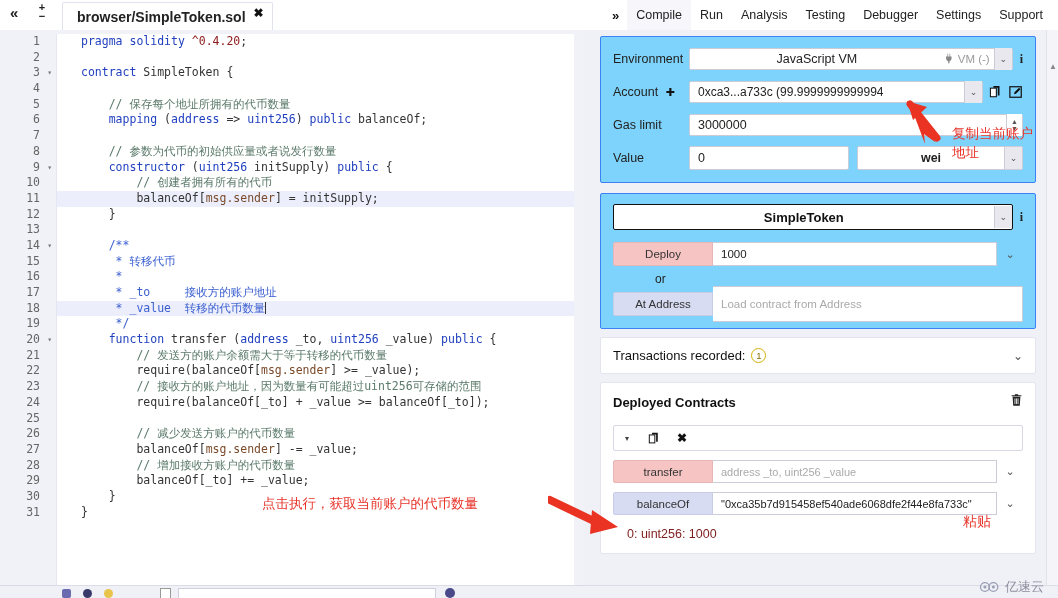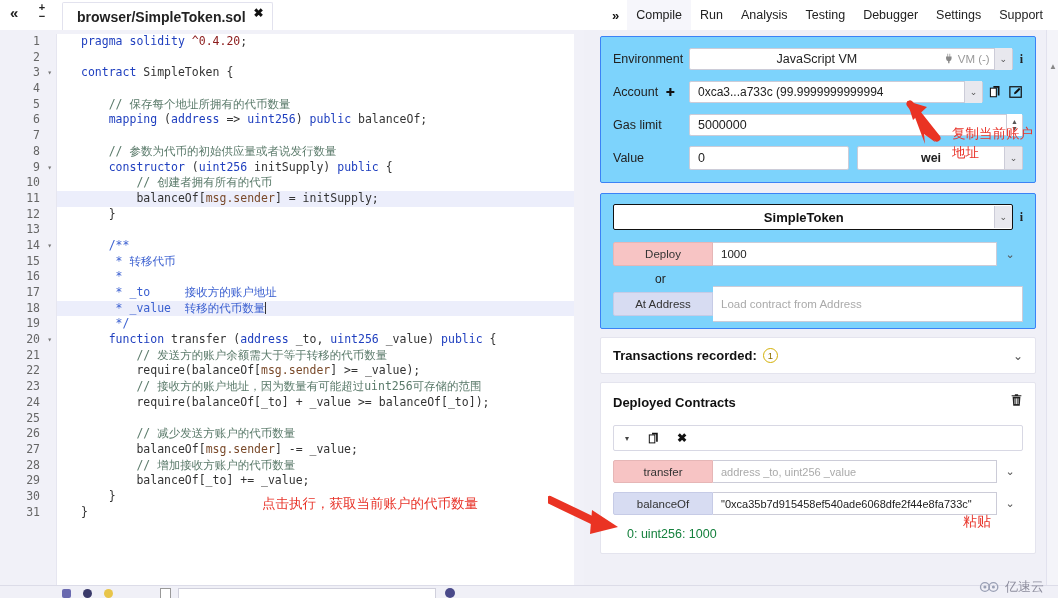--- a/index.html
+++ b/index.html
@@ -220,21 +220,21 @@
   .at-input {
     flex: 1; height: 36px; border: 1px solid #ccccd8; border-left: none; background: #fff;
     display: flex; align-items: center; padding-left: 8px; font-size: 11.5px; color: #aaa;
   }
 
   
   .tx-card {
     background:#fff; border:1px solid #e4e4ee; margin: 8px 8px 0 6px;
     padding: 10px 12px; display:flex; align-items:center; border-radius:2px;
   }
-  .tx-title { font-size: 13px; font-weight: bold; color:#111; }
+  .tx-title { font-size: 13px; font-weight: normal; color:#111; }
   .tx-badge {
     display:inline-flex; align-items:center; justify-content:center;
     width:15px; height:15px; border-radius:50%;
     border:1px solid #d4b106; color:#8a6d00; font-size:9.5px;
     margin-left:6px; background:#fff;
   }
   .tx-chev { margin-left:auto; color:#555; font-size:12px; cursor:pointer; }
 
   
   .dep-card {
@@ -257,21 +257,21 @@
     font-size: 11.5px; color:#333; cursor:pointer; flex:none; border-radius:2px 0 0 2px;
   }
   .btn-fn.red { background:#f7c4c4; border:1px solid #e6b6b6; }
   .btn-fn.blue { background:#d7dcf2; border:1px solid #c6cbe6; }
   .fn-input {
     flex:1; height:23px; border:1px solid #ccccd8; border-left:none; background:#fff;
     display:flex; align-items:center; padding-left:8px; font-size:11px; color:#222;
     white-space:nowrap; overflow:hidden;
   }
   .fn-input.ph { color:#aaa; }
-  .fn-result { margin-top: 12px; margin-left: 14px; font-size: 12.5px; color:#15803d; }
+  .fn-result { margin-top: 12px; margin-left: 14px; font-size: 12.5px; color:#7f1d1d; }
 
   
   .anno {
     position: absolute;
     color: #e8342a;
     font-size: 13.5px;
     line-height: 19px;
     white-space: pre;
     pointer-events: none;
   }
@@ -461,21 +461,21 @@
           <svg width="14" height="14" viewBox="0 0 16 16">
               <rect x="1" y="2" width="13" height="12" fill="none" stroke="#111" stroke-width="1.4"></rect>
               <path d="M11.5 3.2l1.6 1.6-5.2 5.2-2.1.5.5-2.1z" fill="#111"></path>
             </svg>
         </span>
       </div>
 
       <div class="row">
         <div class="rlabel">Gas limit</div>
         <div class="ctl">
-          <span class="gas-input">5000000</span>
+          <span class="gas-input">3000000</span>
           <span class="spin">
             <span>▲</span>
             <span>▼</span>
           </span>
         </div>
       </div>
 
       <div class="row">
         <div class="rlabel">Value</div>
         <div class="val-input">0</div>

